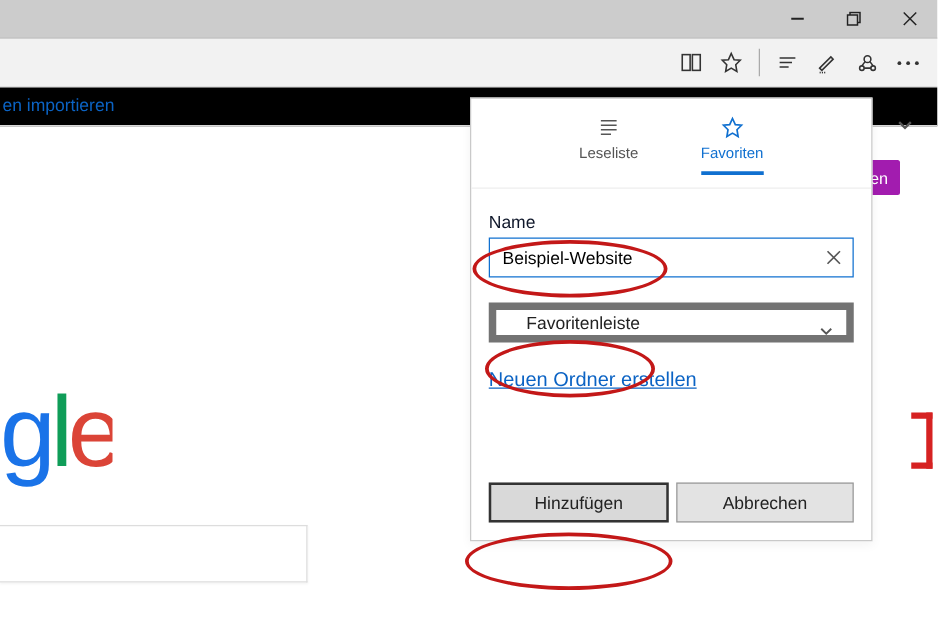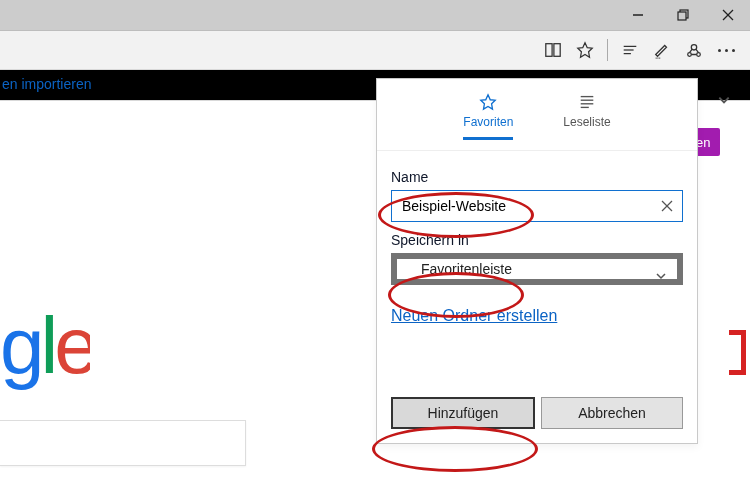--- a/index.html
+++ b/index.html
@@ -187,21 +187,21 @@
   .popup .text-input {
     width: 100%;
     box-sizing: border-box;
     border: 1.5px solid #1070d0;
     height: 32px;
     padding: 0 30px 0 10px;
     font-size: 14px;
     background: #fff;
     outline: none;
   }
-  .input-wrap { position: relative; margin-bottom: 10px; }
+  .input-wrap { position: relative; margin-bottom: 20px; }
   .input-wrap .clear-x {
     position: absolute; right: 8px; top: 8px;
     width: 16px; height:16px;
     display:flex; align-items:center; justify-content:center;
     color:#555;
   }
   .input-wrap .clear-x svg { width:12px; height:12px; stroke:#555; stroke-width:1.3; }
 
   .popup .select-box {
     width: 100%;
@@ -333,49 +333,48 @@
 
 <div class="google-frag">
   <span class="g-g">g</span><span class="g-l">l</span><span class="g-e">e</span>
 </div>
 <div class="searchbox-frag"></div>
 
 <div class="red-bracket"></div>
 
 <div class="popup">
   <div class="tabs">
-    <div class="tab selected">
-      <svg viewBox="0 0 20 20">
-          <polygon points="10,2 12.5,7.5 18,8 14,12 15,18 10,15 5,18 6,12 2,8 7.5,7.5"></polygon>
-        </svg>
-      <span>Favoriten</span>
-    </div>
     <div class="tab">
       <svg viewBox="0 0 20 20">
           <line x1="3" y1="4" x2="17" y2="4"></line>
           <line x1="3" y1="8" x2="17" y2="8"></line>
           <line x1="3" y1="12" x2="17" y2="12"></line>
           <line x1="3" y1="16" x2="12" y2="16"></line>
         </svg>
       <span>Leseliste</span>
+    </div>
+    <div class="tab selected">
+      <svg viewBox="0 0 20 20">
+          <polygon points="10,2 12.5,7.5 18,8 14,12 15,18 10,15 5,18 6,12 2,8 7.5,7.5"></polygon>
+        </svg>
+      <span>Favoriten</span>
     </div>
   </div>
   <div class="body">
     <label class="field-label">Name</label>
     <div class="input-wrap">
       <input class="text-input" value="Beispiel-Website" style="">
       <span class="clear-x">
         <svg viewBox="0 0 12 12">
             <line x1="1" y1="1" x2="11" y2="11"></line>
             <line x1="11" y1="1" x2="1" y2="11"></line>
           </svg>
       </span>
     </div>
 
-    <label class="field-label">Speichern in</label>
     <div class="select-box">
       <span>Favoritenleiste</span>
       <span class="chev">
         <svg viewBox="0 0 12 12">
             <polyline points="2,4 6,8 10,4"></polyline>
           </svg>
       </span>
     </div>
 
     <a class="new-folder">Neuen Ordner erstellen</a>

